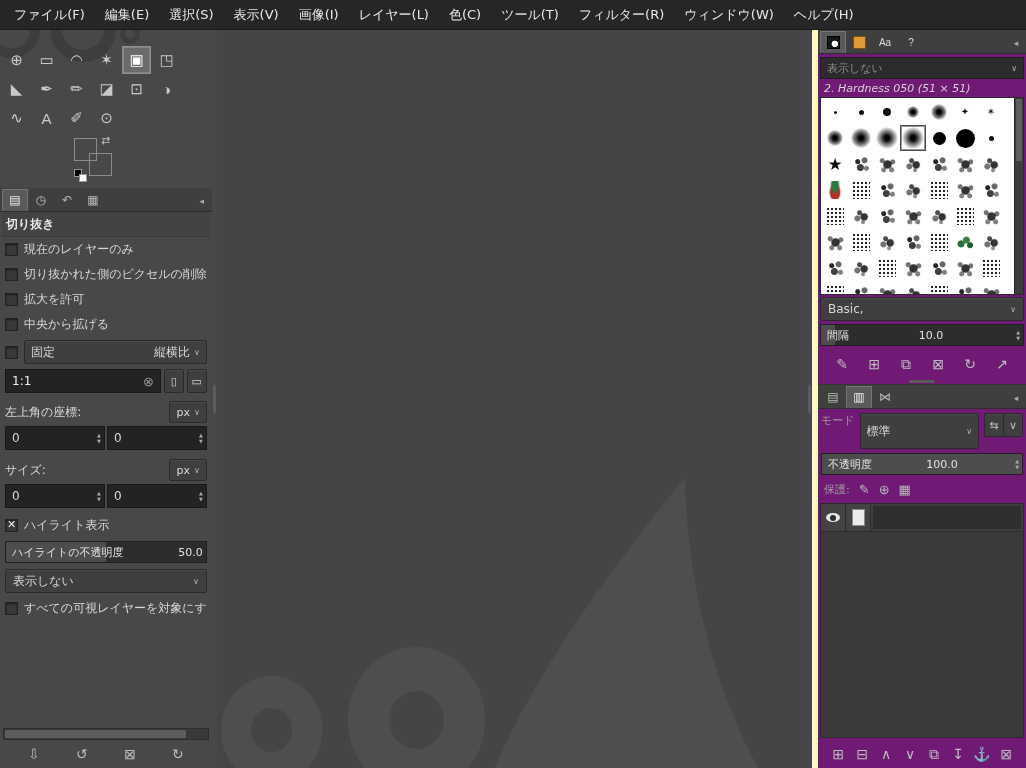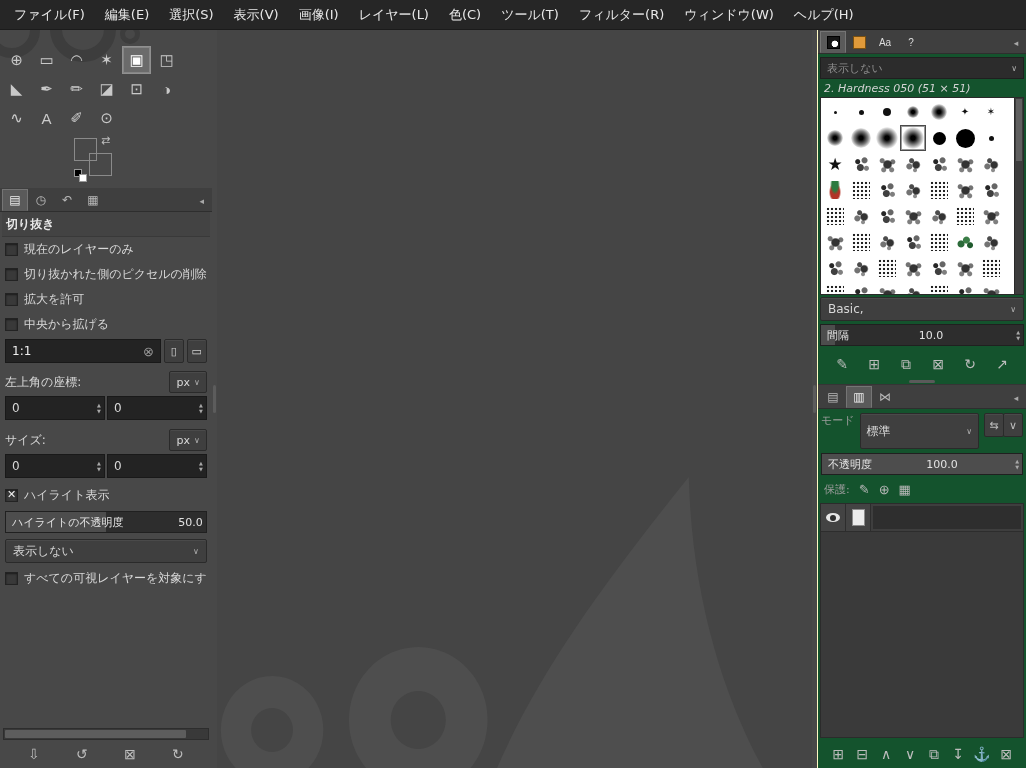--- a/index.html
+++ b/index.html
@@ -74,21 +74,21 @@
   .hscroll{flex:0 0 12px;background:#393939;border:1px solid #2d2d2d;margin:0 1px;position:relative}
   .hscroll-thumb{position:absolute;left:1px;top:1px;bottom:1px;width:89%;background:#5d5d5d;border-radius:1px}
   .icon-row{flex:0 0 28px;display:flex;align-items:center;justify-content:space-around;padding:0 8px}
   .icon-btn{width:24px;height:24px;display:flex;align-items:center;justify-content:center;background:none;border:none;color:#bdbdbd;font-size:14px;cursor:pointer}
 
   
   .canvas{flex:1;background:#454545;position:relative;overflow:hidden}
   .canvas svg{position:absolute;left:0;top:0;width:100%;height:100%}
 
   
-  .right{flex:0 0 201px;display:flex;flex-direction:column;background:#14532d;border-left:1px solid #fef9c3;min-height:0}
+  .right{flex:0 0 201px;display:flex;flex-direction:column;background:#701a75;border-left:6px solid #fef9c3;min-height:0}
   .tab-glyph{display:flex;align-items:center;justify-content:center;font-size:10px;color:#ddd}
   .swatch-brush .tab-glyph{width:13px;height:13px;border:1px solid #000;background:radial-gradient(circle at 62% 62%, #fff 0 3px, #161616 3.5px)}
   .swatch-pattern .tab-glyph{width:13px;height:13px;border:1px solid #7a5010;background:#e09a3a}
   .search-combo{flex:0 0 22px;margin:3px 2px 1px;background:#2c2c2c;border:1px solid #1f1f1f;display:flex;align-items:center;padding:0 6px;color:#8f8f8f;font-size:11px;cursor:text}
   .search-combo .chev{margin-left:auto}
   .brush-name{flex:0 0 17px;font-style:italic;font-size:11px;color:#d4d4d4;padding:2px 6px;white-space:nowrap;overflow:hidden}
   .brush-wrap{flex:0 0 198px;position:relative;margin:0 2px;background:#ffffff;border:1px solid #2a2a2a;overflow:hidden}
   .brush-grid{display:grid;grid-template-columns:repeat(7,24px);grid-auto-rows:24px;gap:2px;padding:2px;margin-right:10px;height:100%;overflow:hidden}
   .bcell{display:flex;align-items:center;justify-content:center;position:relative;color:#111;cursor:pointer}
   .bcell.sel{box-shadow:0 0 0 1px #4a4a4a, inset 0 0 0 1px #9a9a9a}
@@ -280,20 +280,30 @@
               <span class="chk"></span>
               <span class="chk-lbl">拡大を許可</span>
             </label>
 
             <label class="chk-row">
               <span class="chk"></span>
               <span class="chk-lbl">中央から拡げる</span>
             </label>
           </div>
 
+        <div class="fixed-row">
+          <span class="chk"></span>
+          <div class="fixed-combo raised">
+            <span>固定</span>
+            <span style="display:flex;align-items:center">
+              <span>縦横比</span>
+              <span class="chev"></span>
+            </span>
+          </div>
+        </div>
 
         <div class="ratio-row">
           <div class="entry">
             <span>1:1</span>
             <button class="clear-btn"></button>
           </div>
           <button class="obtn raised">▯</button>
           <button class="obtn raised">▭</button>
         </div>
 

